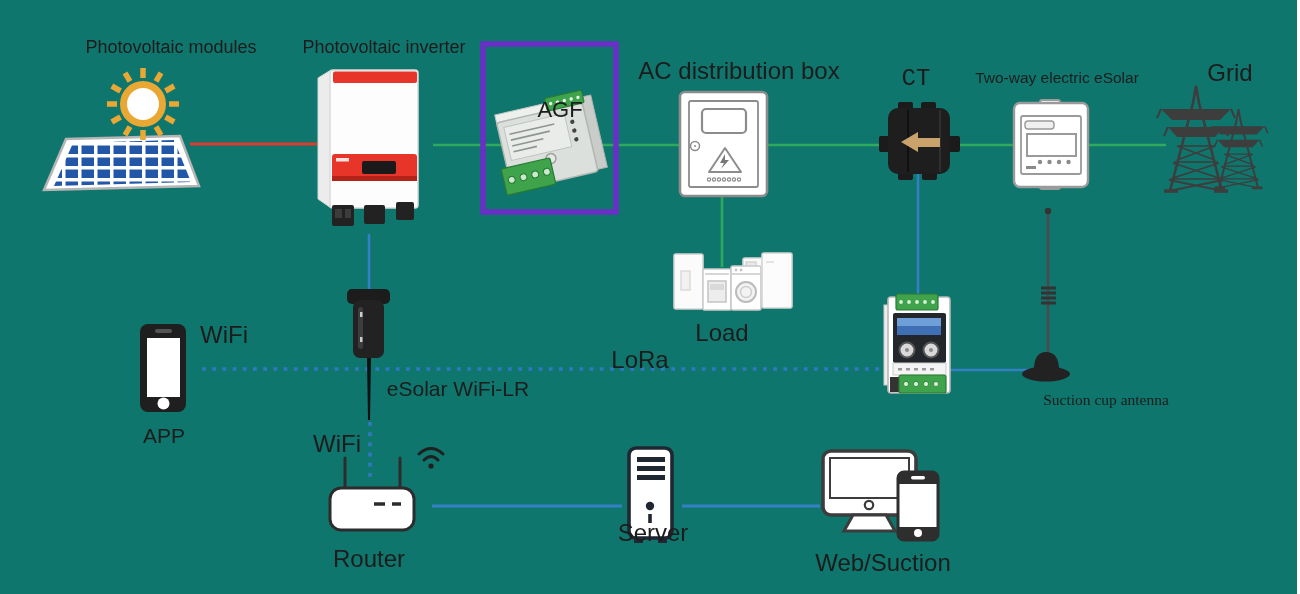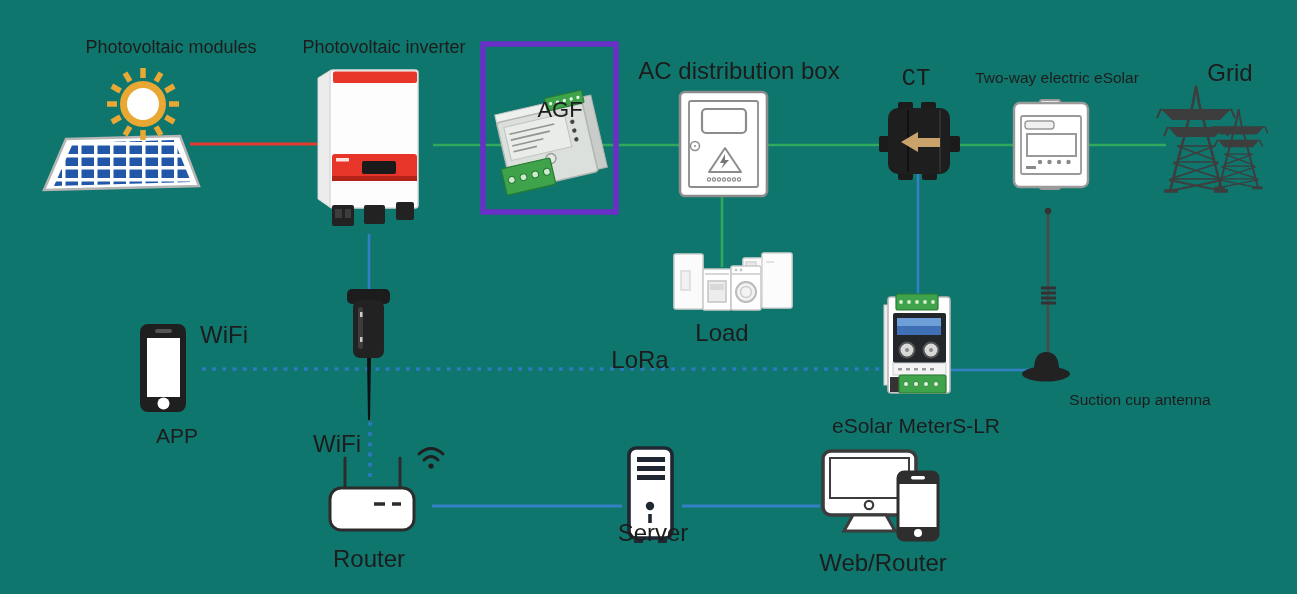--- a/index.html
+++ b/index.html
@@ -278,22 +278,22 @@
   </svg>
 
   <div class="lbl fs18" style="left:171px;top:38px;">Photovoltaic modules</div>
   <div class="lbl fs18" style="left:384px;top:38px;text-align:center;">Photovoltaic inverter</div>
   <div class="lbl fs22" style="left:560px;top:58px;">AGF</div>
   <div class="lbl fs20" style="left:739px;top:58px;">AC distribution box</div>
   <div class="lbl fs20" style="left:916px;top:66px;font-family:Liberation Mono, monospace;">CT</div>
   <div class="lbl fs15" style="left:1057px;top:69px;">Two-way electric eSolar</div>
   <div class="lbl fs20" style="left:1230px;top:60px;">Grid</div>
   <div class="lbl fs20" style="left:224px;top:322px;">WiFi</div>
-  <div class="lbl fs21" style="left:177px;top:424px;">APP</div>
+  <div class="lbl fs21" style="left:164px;top:424px;">APP</div>
+  <div class="lbl fs21" style="left:458px;top:377px;">eSolar WiFi-LR</div>
   <div class="lbl fs20" style="left:337px;top:431px;">WiFi</div>
   <div class="lbl fs20" style="left:640px;top:331px;margin-top:16px;">LoRa</div>
   <div class="lbl fs20" style="left:722px;top:320px;">Load</div>
-  <div class="lbl fs21" style="left:916px;top:414px;">eSolar MeterS-LR</div>
-  <div class="lbl fs15" style="left:1140px;top:391px;">Suction cup antenna</div>
+  <div class="lbl fs15" style="left:1106px;top:391px;font-family:Liberation Serif, serif;">Suction cup antenna</div>
   <div class="lbl fs20" style="left:369px;top:546px;text-align:right;">Router</div>
   <div class="lbl fs20" style="left:653px;top:520px;text-align:center;">Server</div>
-  <div class="lbl fs20" style="left:883px;top:550px;">Web/Router</div>
+  <div class="lbl fs20" style="left:883px;top:550px;">Web/Suction</div>
 </div>
 
 </body></html>

